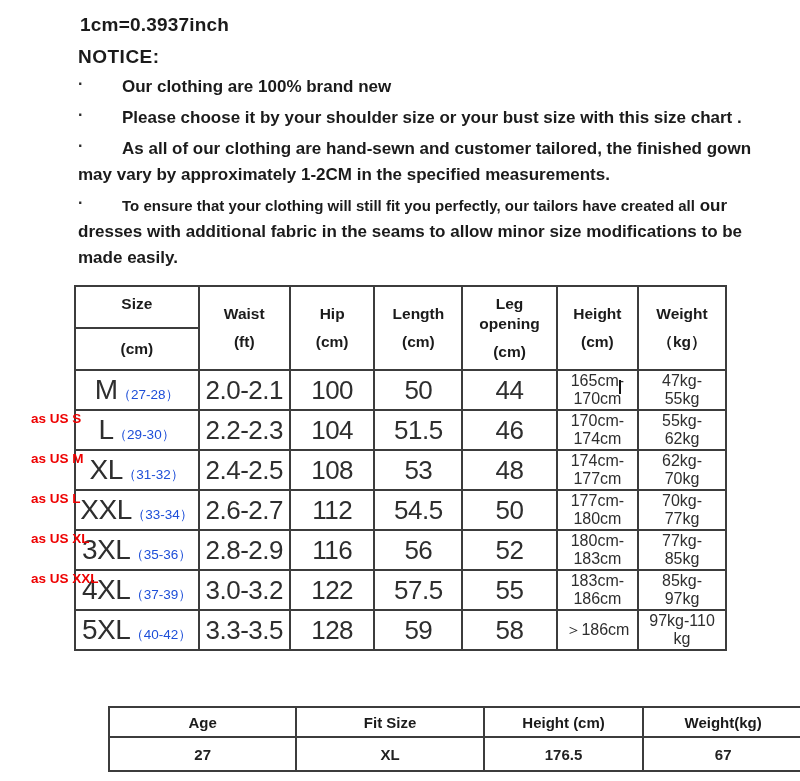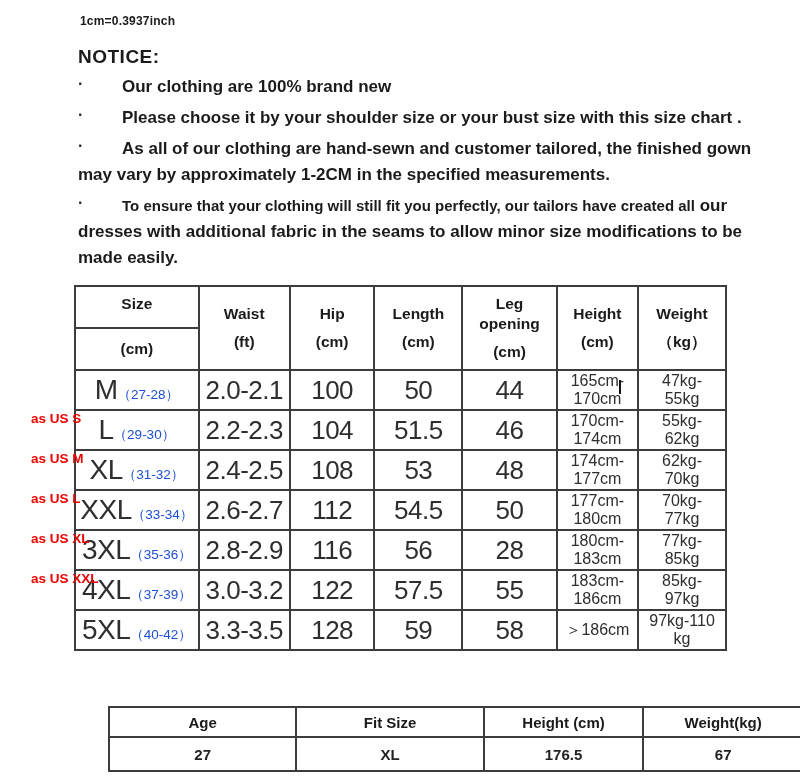--- a/index.html
+++ b/index.html
@@ -6,21 +6,21 @@
     --red:#ee0000;
     --ink:#1b1b1b;
     --border:#3c3c3c;
   }
   *{box-sizing:border-box;}
   html,body{margin:0;padding:0;background:#ffffff;}
   body{font-family:"Liberation Sans","DejaVu Sans",sans-serif;color:var(--ink);}
   .canvas{position:relative;width:800px;height:781px;background:#fff;overflow:hidden;}
 
   
-  .conv{position:absolute;left:80px;top:14px;font-size:12px;font-weight:bold;letter-spacing:0.2px;}
+  .conv{position:absolute;left:80px;top:14px;font-size:19px;font-weight:bold;letter-spacing:0.2px;}
   .notice-title{position:absolute;left:78px;top:46px;font-size:19px;font-weight:bold;letter-spacing:0.5px;}
   .bullets{position:absolute;left:78px;top:74px;width:708px;}
   .bullet{position:relative;margin:0 0 5px 0;}
   .bullet .dot{position:absolute;left:0;top:1px;font-size:16px;font-weight:bold;color:#2a2a2a;}
   .bullet .btxt{margin:0;text-indent:44px;font-size:17px;font-weight:bold;line-height:26px;}
   .bullet .lead-small{font-size:15px;}
 
   
   .size-table{position:absolute;left:74px;top:285px;width:653px;border-collapse:collapse;table-layout:fixed;background:#fff;}
   .size-table th,.size-table td{border:2px solid var(--border);padding:0;text-align:center;vertical-align:middle;}
@@ -156,21 +156,21 @@
           <td class="num">54.5</td>
           <td class="num">50</td>
           <td class="duo"><span>177cm-</span><br><span>180cm</span></td>
           <td class="duo"><span>70kg-</span><br><span>77kg</span></td>
         </tr>
         <tr>
           <td class="size-cell"><span class="size-big">3XL</span><span class="size-range">（35-36）</span></td>
           <td class="num">2.8-2.9</td>
           <td class="num">116</td>
           <td class="num">56</td>
-          <td class="num">28</td>
+          <td class="num">52</td>
           <td class="duo"><span>180cm-</span><br><span>183cm</span></td>
           <td class="duo"><span>77kg-</span><br><span>85kg</span></td>
         </tr>
         <tr>
           <td class="size-cell"><span class="size-big">4XL</span><span class="size-range">（37-39）</span></td>
           <td class="num">3.0-3.2</td>
           <td class="num">122</td>
           <td class="num">57.5</td>
           <td class="num">55</td>
           <td class="duo"><span>183cm-</span><br><span>186cm</span></td>

